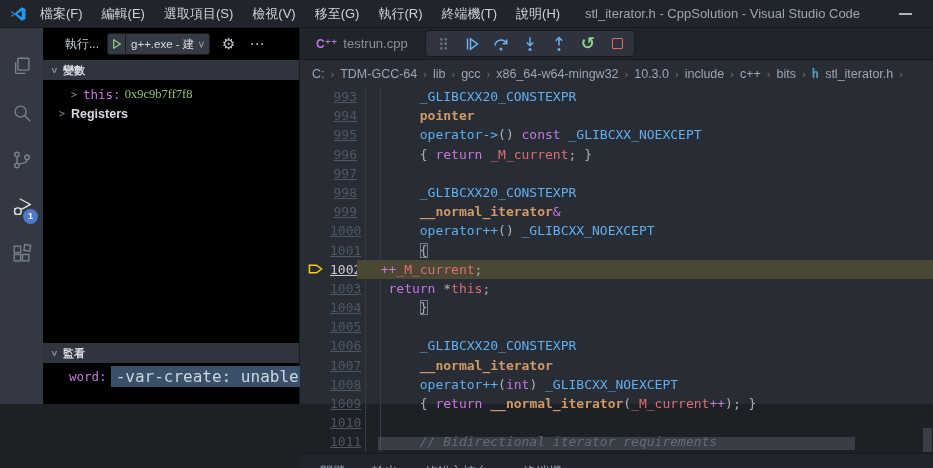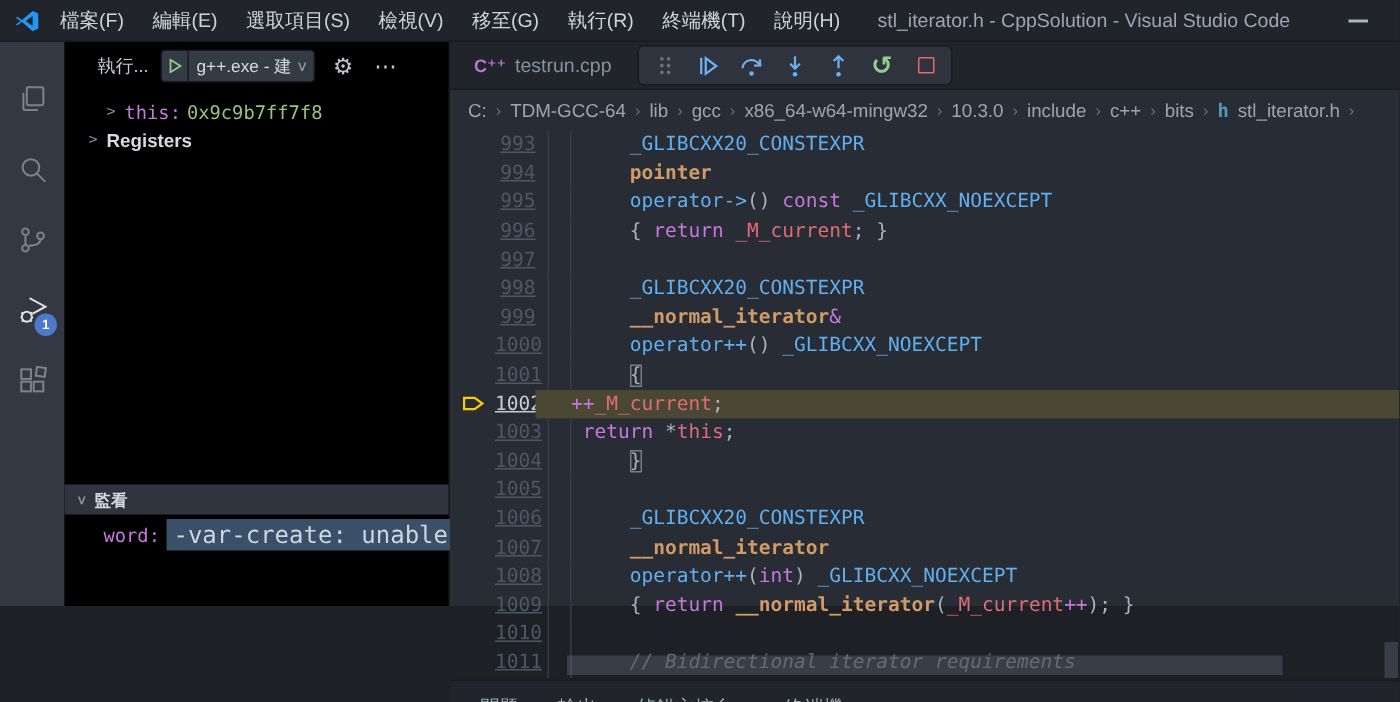--- a/index.html
+++ b/index.html
@@ -49,21 +49,21 @@
   .section-header { height:20px; flex:none; background:#2f343e; display:flex; align-items:center;
     font-size:11px; font-weight:bold; color:#d7dae0; padding-left:6px; gap:4px; }
   .twisty { display:inline-block; font-family:"DejaVu Sans Mono",monospace; font-size:10px;
     color:#8a919d; width:10px; text-align:center; }
   .twisty.open { transform:rotate(90deg); }
   .vars-content { height:263px; flex:none; padding-top:5px; }
   .tree-row { height:19px; display:flex; align-items:center; font-size:12.5px; gap:4px; }
   .tree-row .bold { font-weight:bold; color:#d7dae0; }
   .ind1 { padding-left:14px; } .ind2 { padding-left:26px; }
   .mono { font-family:"DejaVu Sans Mono",monospace; font-size:12.5px; }
-  .name-mag { color:#c678dd; } .val-grn { color:#98c379; }
+  .name-mag { color:#c678dd; } .val-grn { color:#98c379;font-family:Liberation Serif, serif; }
   .watch-content { flex:1; padding-top:4px; }
   .chip { background:#3a5068; color:#ccd6e0; padding:1px 5px; font-family:"DejaVu Sans Mono",monospace;
     font-size:16px; white-space:nowrap; }
 
   
   .editorgroup { flex:1; position:relative; background:#282c34; }
   .tabbar { position:absolute; top:0; left:0; right:0; height:32px; background:#21252b;
     border-bottom:1px solid #181a1f; display:flex; align-items:center; }
   .tab { display:flex; align-items:center; gap:6px; padding:0 12px 0 16px; height:100%;
     font-size:13px; color:#8a919d; }
@@ -184,20 +184,24 @@
                 <path d="M2 1 L10 6 L2 11 Z" fill="none" stroke="#8fd18a" stroke-width="1.4"></path>
               </svg>
           </span>
           <span class="cfg-text">g++.exe - 建置</span>
           <span class="chev-down">&gt;</span>
         </div>
         <span class="gear">⚙</span>
         <span class="more">⋯</span>
       </div>
 
+      <div class="section-header">
+        <span class="twisty open">&gt;</span>
+        <span>變數</span>
+      </div>
       <div class="vars-content">
         <div class="tree-row ind2">
           <span class="twisty">&gt;</span>
           <span class="mono name-mag">this:</span>
           <span class="mono val-grn">0x9c9b7ff7f8</span>
         </div>
         <div class="tree-row ind1">
           <span class="twisty">&gt;</span>
           <span class="bold">Registers</span>
         </div>

